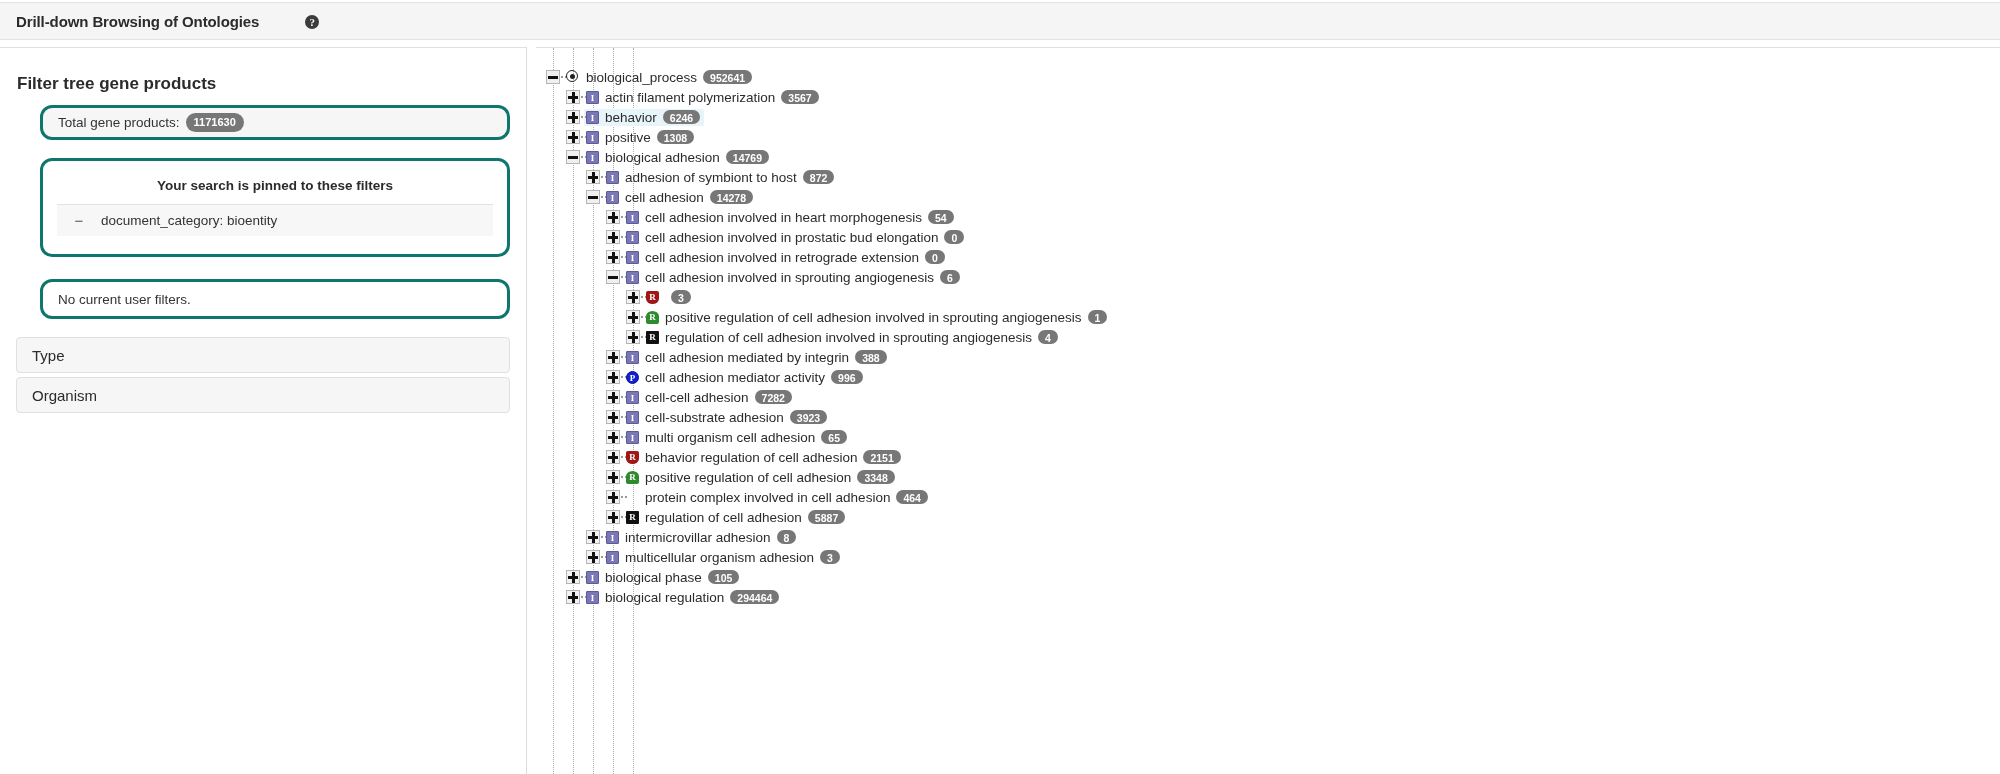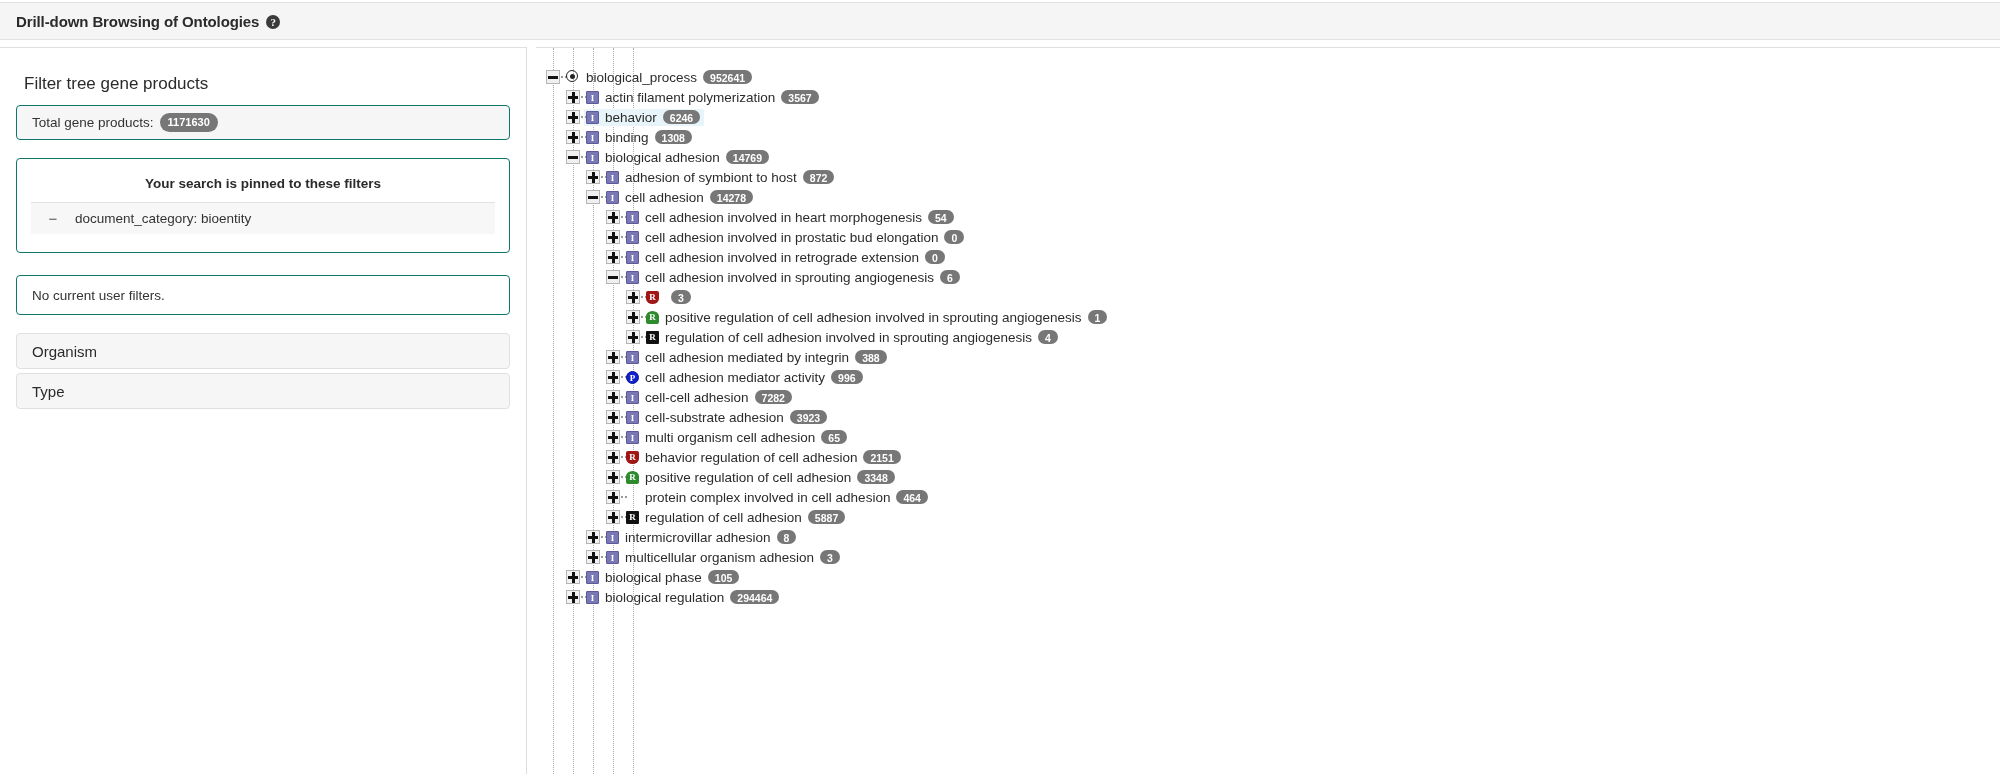--- a/index.html
+++ b/index.html
@@ -23,20 +23,21 @@
     position: absolute;
     left: 0; top: 2px;
     width: 2000px;
     height: 38px;
     background: #f5f5f5;
     border: 1px solid #e3e3e3;
     border-left: none; border-right: none;
     display: flex;
     align-items: center;
     padding-left: 16px;
+    gap: 39px;
   }
   .page-header .title {
     font-size: 15px;
     font-weight: bold;
     color: #2b2b2b;
     letter-spacing: -0.1px;
   }
   .help-icon {
     display: inline-block;
     width: 14px; height: 14px;
@@ -68,28 +69,29 @@
     left: 0px; top: 0px;
     width: 527px;
     height: 727px;
     border-right: 1px solid #dddddd;
     border-top: 1px solid #e0e0e0;
     background: #ffffff;
     padding: 0 16px;
   }
   .panel-title {
     font-size: 17px;
-    font-weight: normal;
+    font-weight: bold;
     color: #2b2b2b;
-    margin: 26px 0 11px 8px;
+    margin: 26px 0 11px 1px;
   }
   .box {
-    border: 1px solid #0f766e;
-    border-radius: 4px;
+    border: 3px solid #0f766e;
+    border-radius: 12px;
     background: #ffffff;
+    margin-left: 24px;
   }
   .box.shaded {
     background: #f6f6f6;
   }
   .total-box {
     height: 35px;
     display: flex;
     align-items: center;
     padding-left: 15px;
     margin-bottom: 18px;
@@ -337,24 +339,24 @@
           <span class="pinned-minus">−</span>
           <span>document_category: bioentity</span>
         </div>
       </div>
 
       <div class="box nofilters-box">
         <span>No current user filters.</span>
       </div>
 
       <div class="accordion">
-        <span>Organism</span>
+        <span>Type</span>
       </div>
       <div class="accordion">
-        <span>Type</span>
+        <span>Organism</span>
       </div>
 
     </div>
 
     <div class="tree-panel" id="tree-root">
         <div class="vline" style="left: 17px;"></div>
         <div class="vline" style="left: 37px;"></div>
         <div class="vline" style="left: 57px;"></div>
         <div class="vline" style="left: 77px;"></div>
         <div class="vline" style="left: 97px;"></div>
@@ -405,21 +407,21 @@
         <div class="tree-row">
           <div class="indent" style="width: 28px;"></div>
           <div class="toggle plus">
             <span class="tbox"></span>
             <span class="hbar"></span>
             <span class="vbar"></span>
             <span class="dots"></span>
           </div>
           <div class="rowcontent">
             <span class="relicon isa">I</span>
-            <span class="node-label">binding</span>
+            <span class="node-label">positive</span>
             <span class="cnt">1308</span>
           </div>
         </div>
         <div class="tree-row">
           <div class="indent" style="width: 28px;"></div>
           <div class="toggle minus">
             <span class="tbox"></span>
             <span class="hbar"></span>
             <span class="dots"></span>
           </div>

